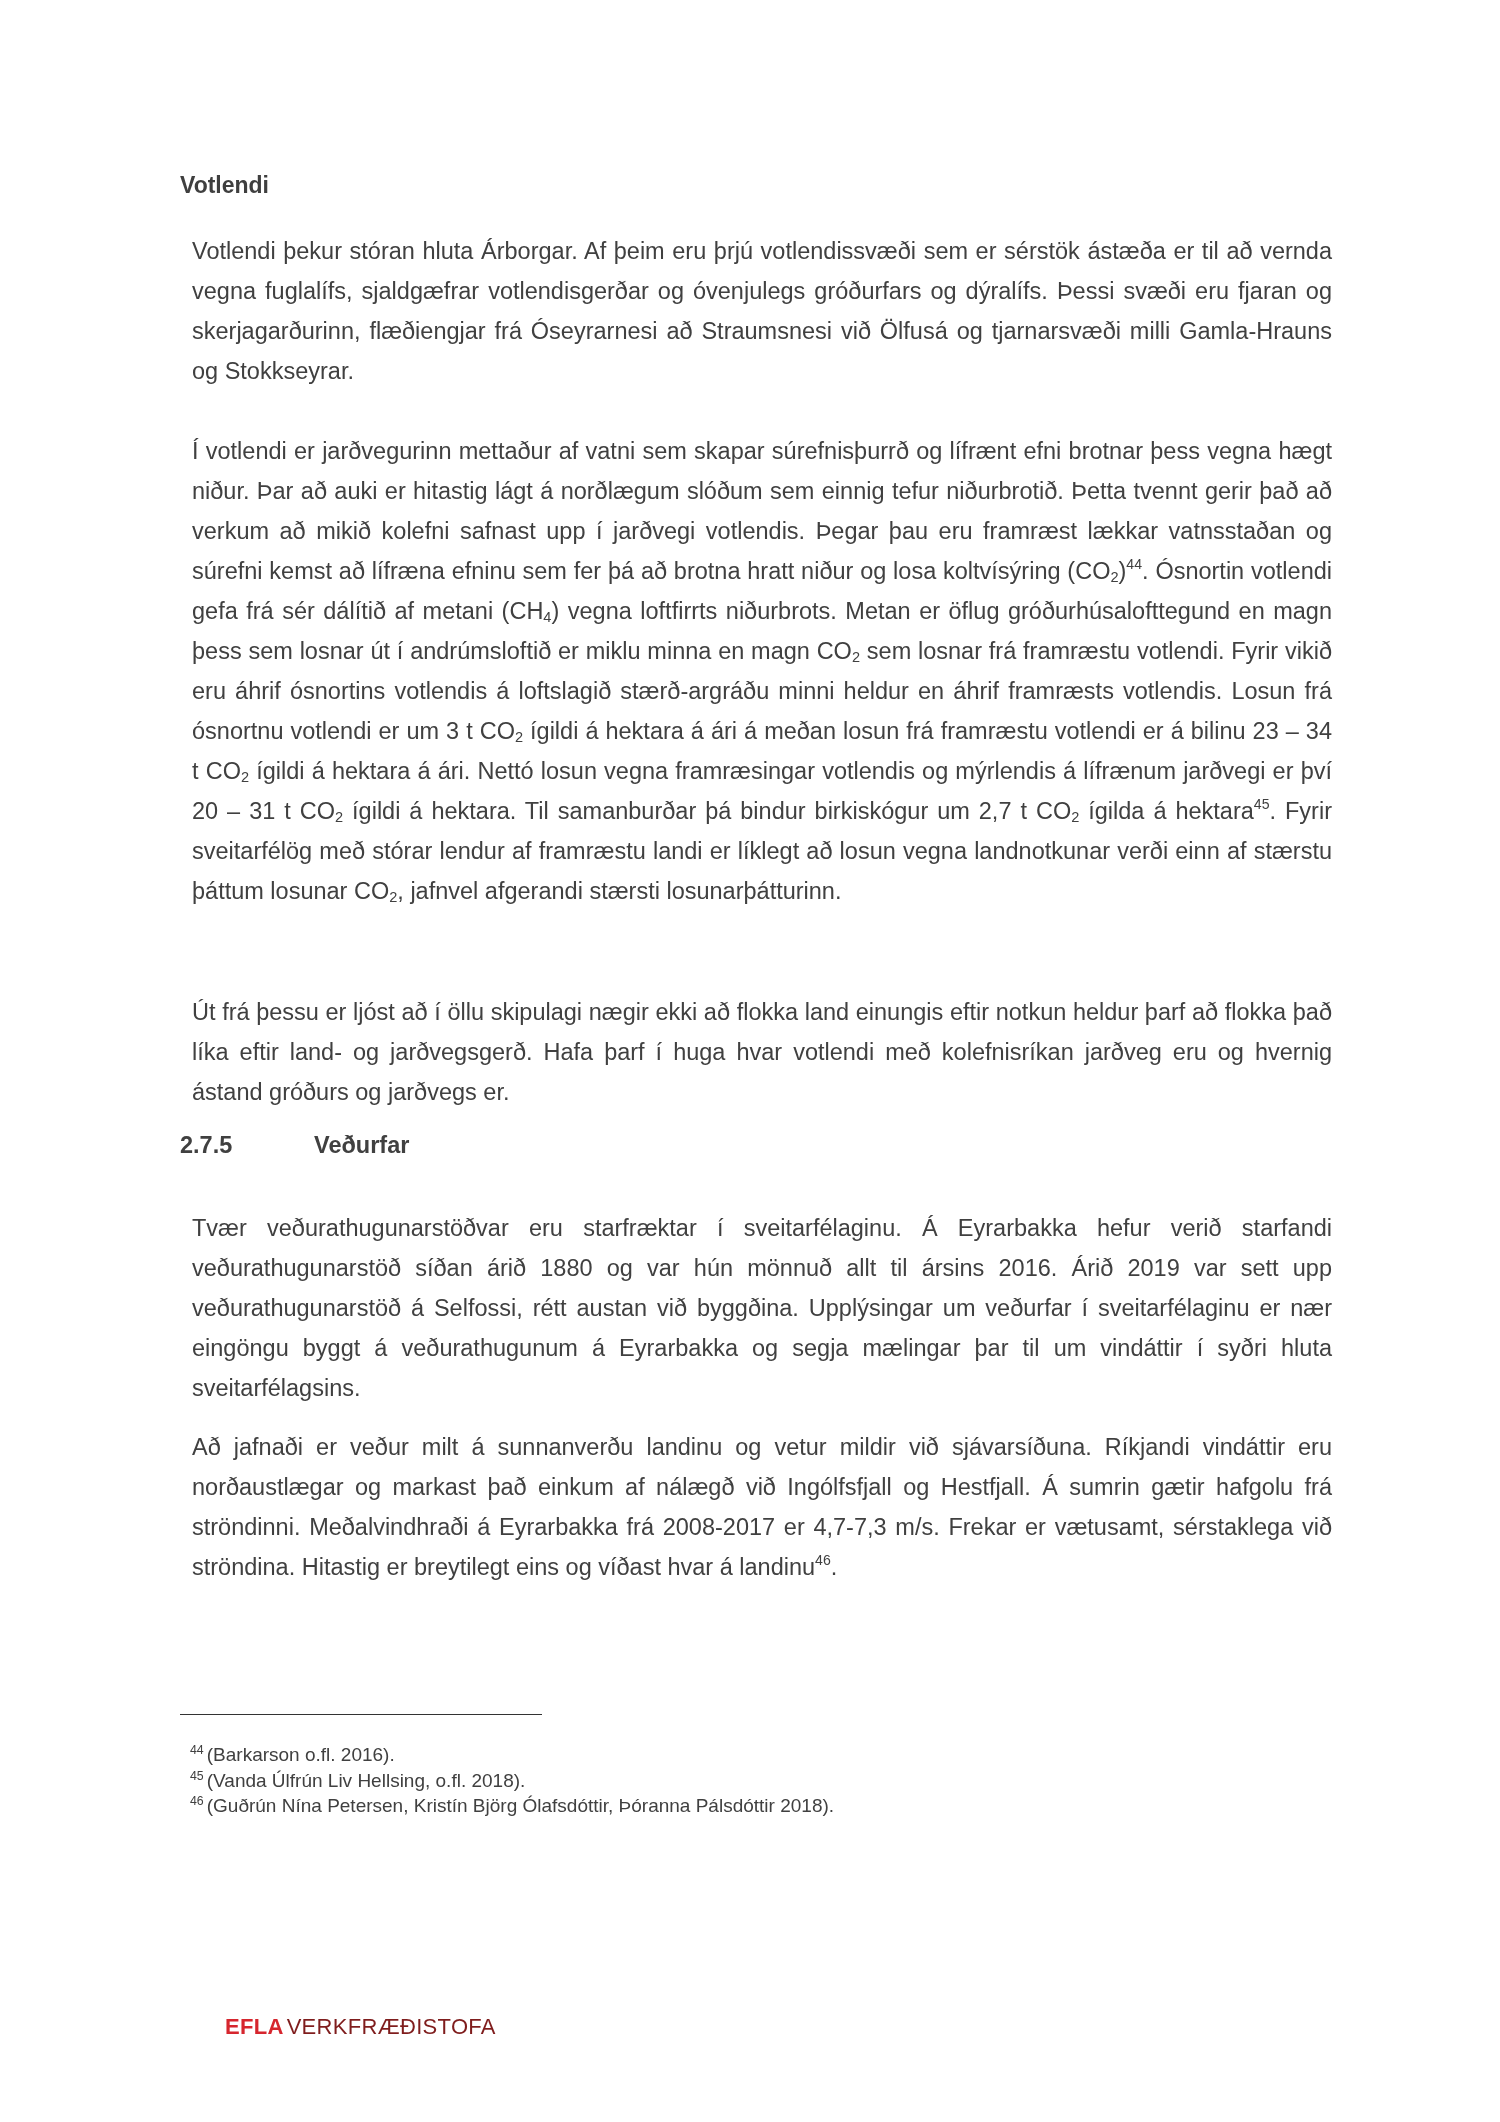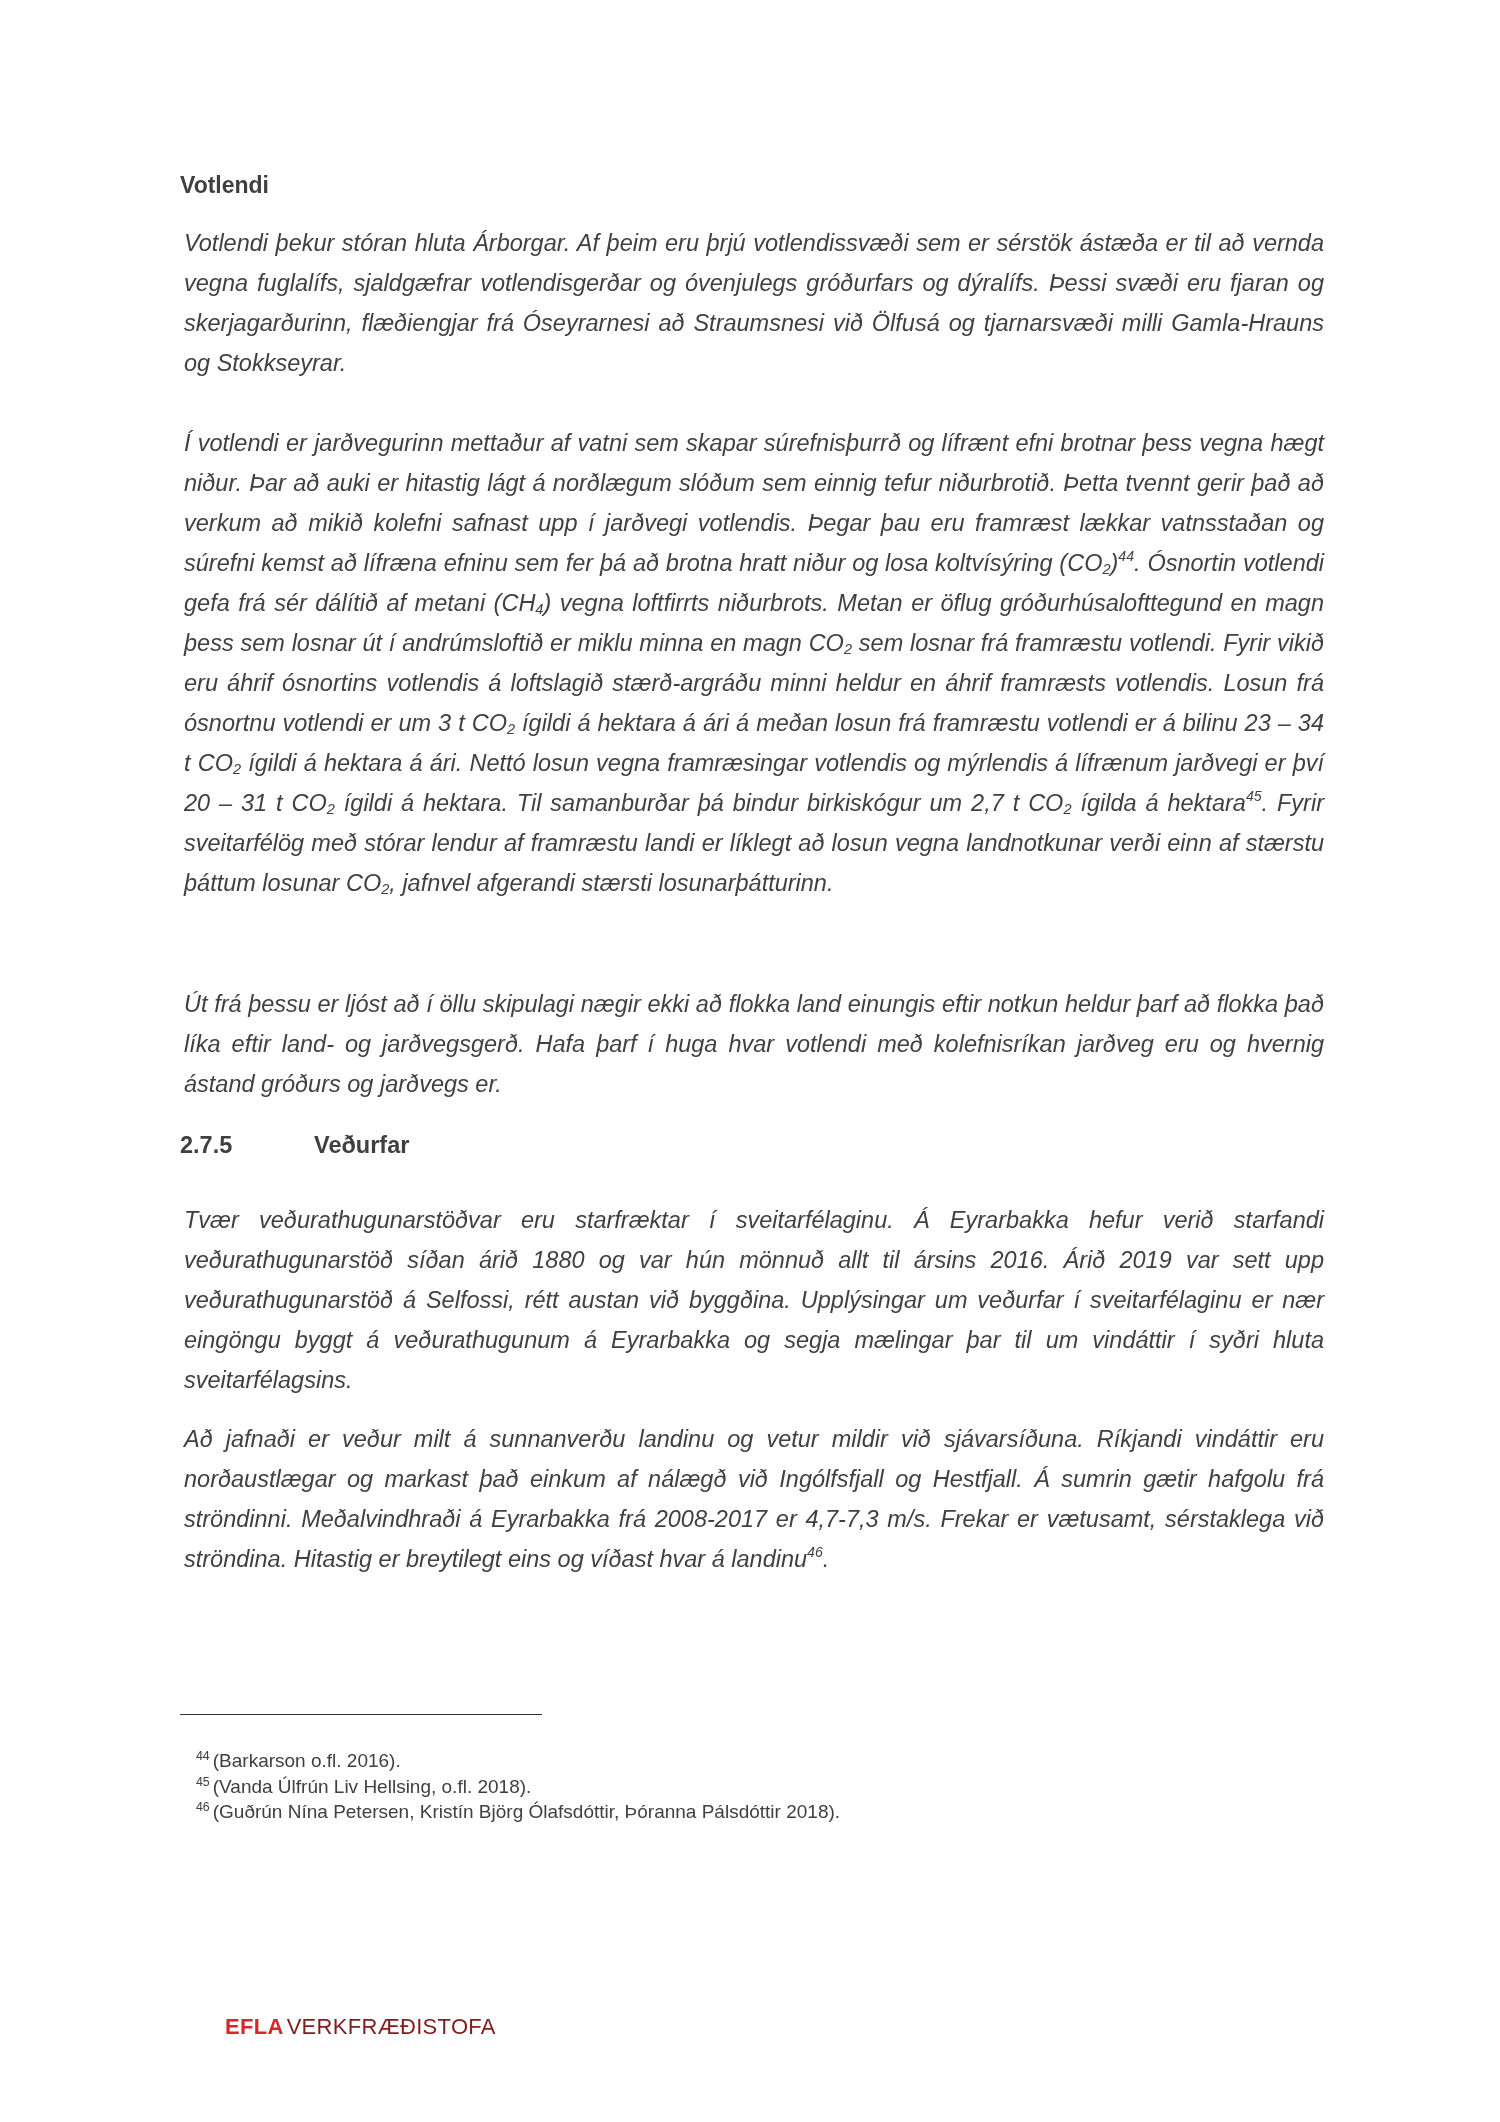--- a/index.html
+++ b/index.html
@@ -30,22 +30,21 @@
       color: #3f3f3f;
       margin: 0;
     }
     .para {
       position: absolute;
       left: 0;
       width: 1140px;
       font-size: 23.5px;
       line-height: 40px;
       text-align: justify;
-      margin: 4px;
-      font-style: italic;
+      margin: 12px;
     }
     .para sub { font-size: 0.62em; vertical-align: -0.18em; line-height: 0; }
     .para sup { font-size: 0.6em; vertical-align: 0.7em; line-height: 0; }
     .section-heading {
       position: absolute;
       left: 0;
       top: 1132px;
       font-size: 23.5px;
       margin: 0;
       display: flex;
@@ -59,21 +58,21 @@
       width: 362px;
       height: 0;
       border-top: 1.5px solid #333333;
     }
     .footnotes {
       position: absolute;
       left: 0;
       top: 1732px;
       font-size: 19px;
       line-height: 25.5px;
-      margin: 16px;
+      margin: 10px;
       padding: 0;
       list-style: none;
     }
     .footnotes li { margin: 0; padding: 0; }
     .footnotes sup { font-size: 0.65em; vertical-align: 0.55em; line-height: 0; margin-right: 3px; }
     .footer-logo {
       position: absolute;
       left: 0;
       top: 2014px;
       display: flex;

